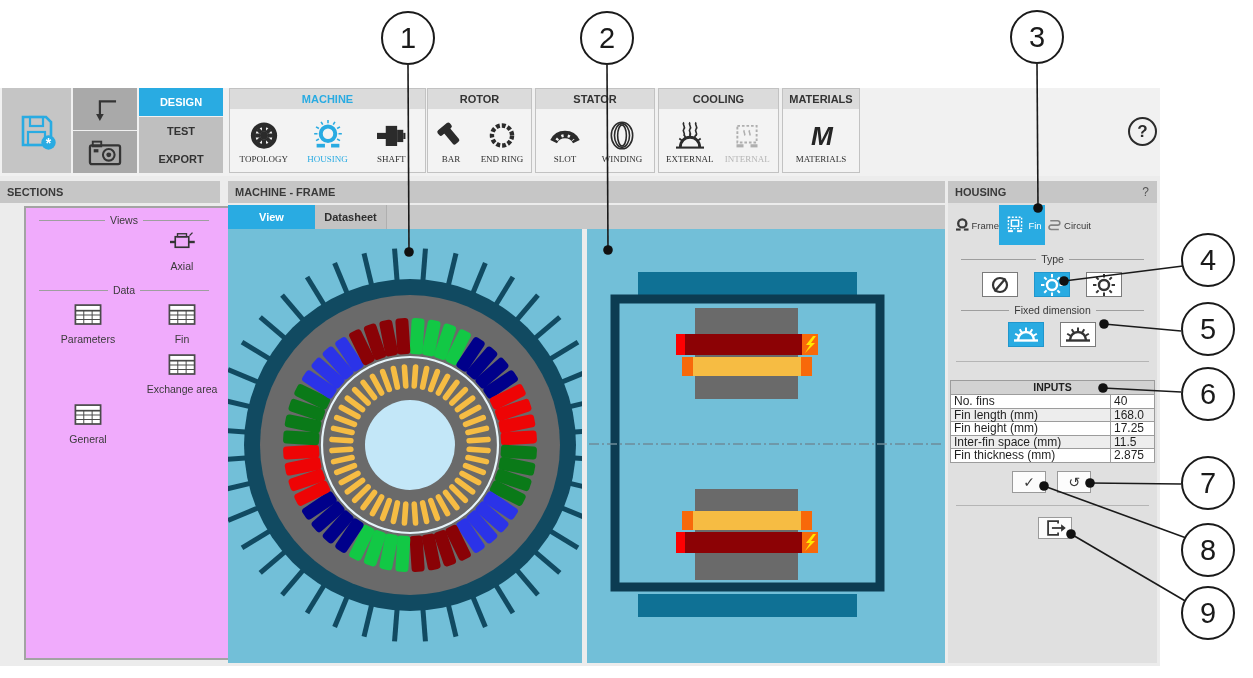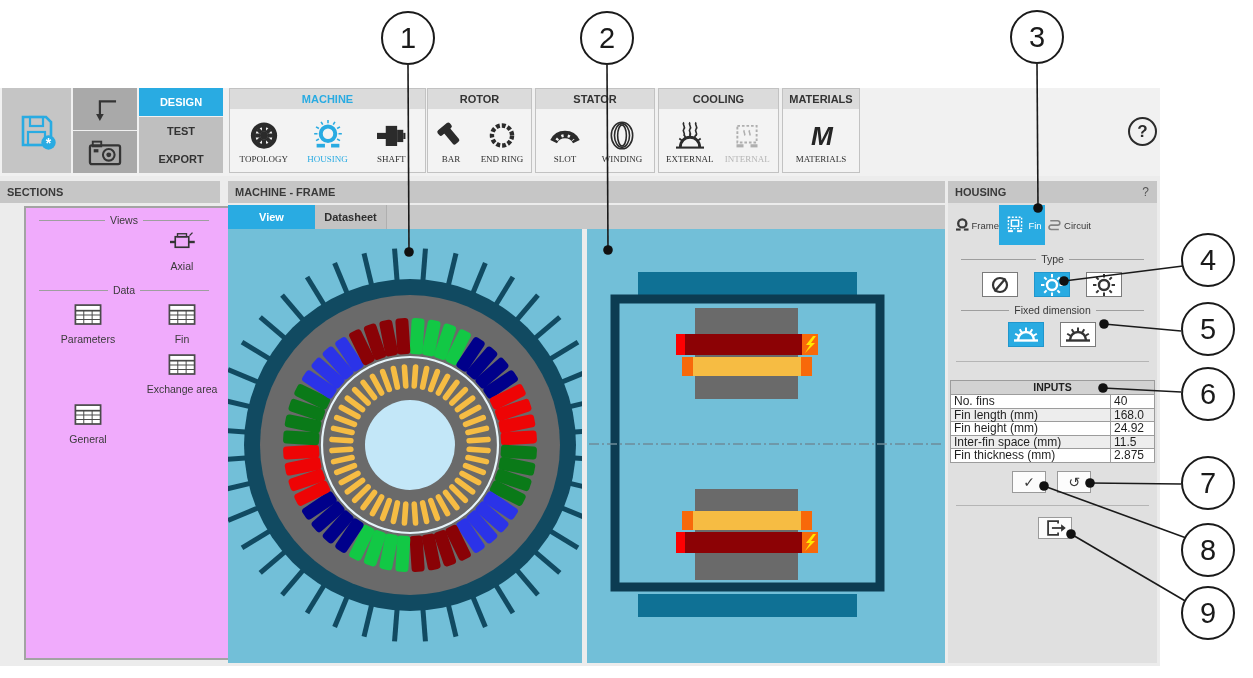--- a/index.html
+++ b/index.html
@@ -589,21 +589,21 @@
     <tr>
           <td class="lbl">No. fins</td>
           <td class="val">40</td>
         </tr>
     <tr>
           <td class="lbl">Fin length (mm)</td>
           <td class="val">168.0</td>
         </tr>
     <tr>
           <td class="lbl">Fin height (mm)</td>
-          <td class="val">24.92</td>
+          <td class="val">17.25</td>
         </tr>
     <tr>
           <td class="lbl">Inter-fin space (mm)</td>
           <td class="val">11.5</td>
         </tr>
     <tr>
           <td class="lbl">Fin thickness (mm)</td>
           <td class="val">2.875</td>
         </tr>
   </tbody>

